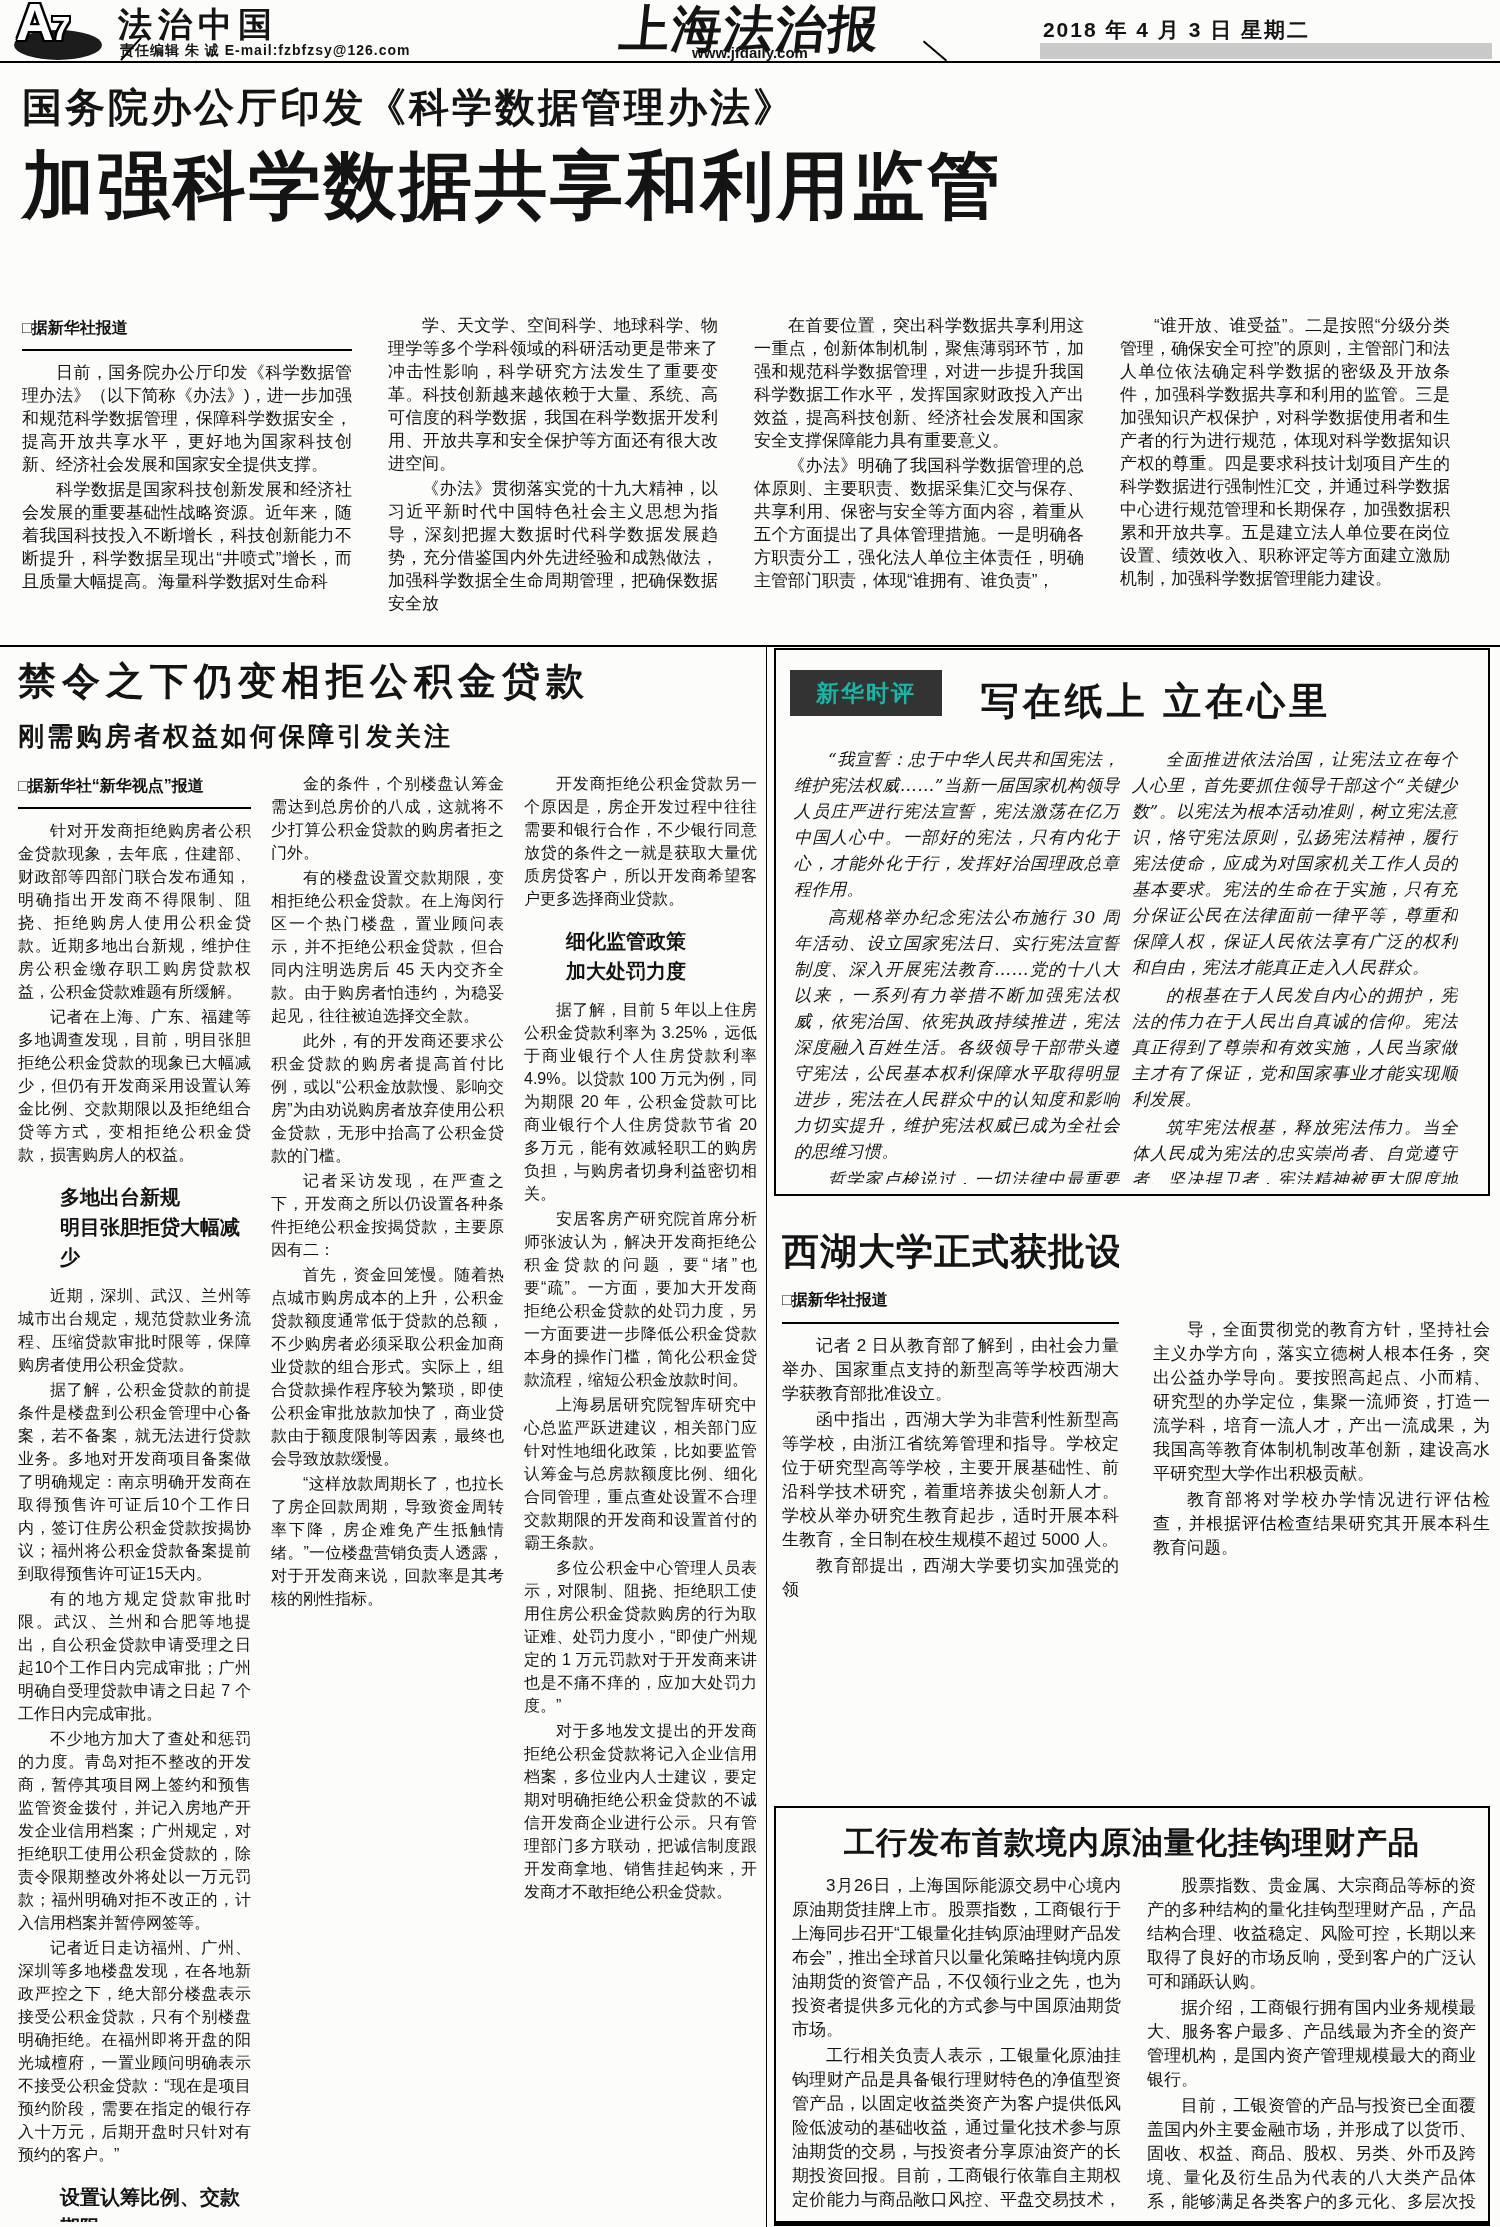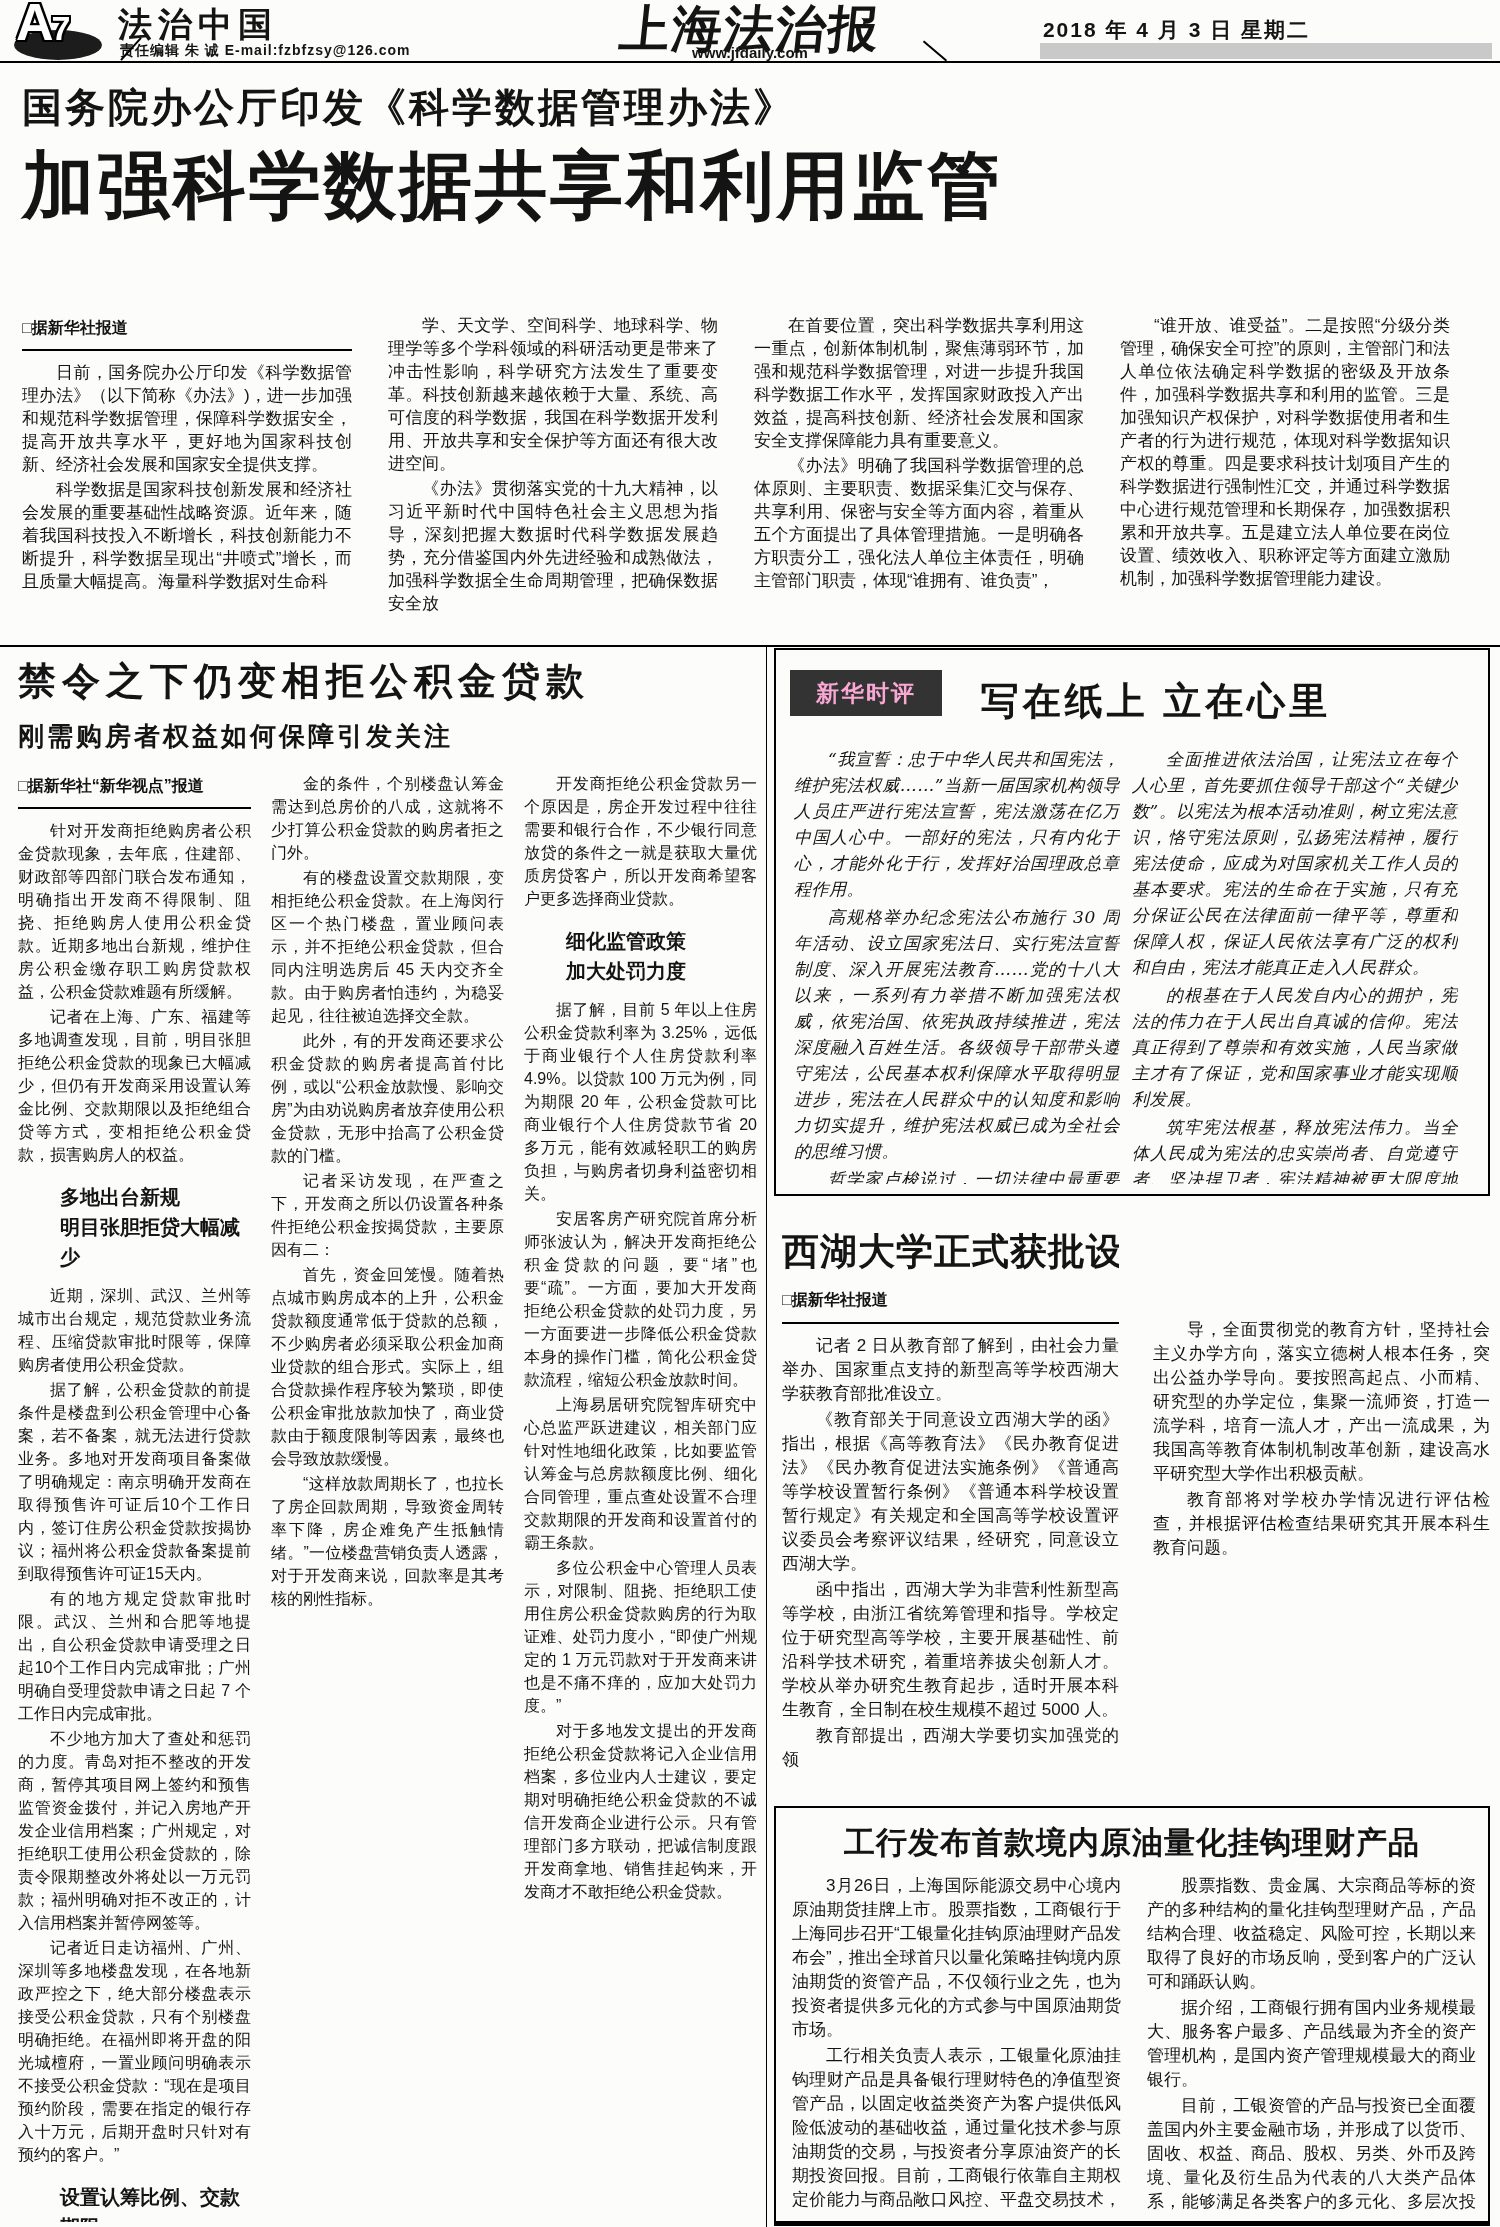--- a/index.html
+++ b/index.html
@@ -40,21 +40,21 @@
   .h-divider{position:absolute;left:0;top:645px;width:1500px;height:2px;background:#000;}
   .v-divider{position:absolute;left:766px;top:647px;width:1px;height:1580px;background:#000;}
   
   .loan{position:absolute;left:18px;top:654px;width:740px;height:1568px;overflow:hidden;}
   .loan .headline{font-size:38px;font-weight:900;letter-spacing:6px;margin:2px 0 12px 0;white-space:nowrap;}
   .loan .subhead{font-size:26px;font-weight:700;letter-spacing:3px;margin:0 0 18px 0;}
   .loan-cols{gap:20px;height:1432px;}
   .loan-cols .col{width:233px;font-size:16px;line-height:23px;}
   
   .commentary{position:absolute;left:774px;top:648px;width:716px;height:548px;border:2px solid #000;box-sizing:border-box;}
-  .commentary .cbadge{position:absolute;left:14px;top:20px;width:152px;height:46px;background:#333;color:#f9a8d4;
+  .commentary .cbadge{position:absolute;left:14px;top:20px;width:152px;height:46px;background:#333;color:#14b8a6;
      font-size:23px;font-weight:bold;text-align:center;line-height:46px;letter-spacing:2px;}
   .commentary .ctitle{position:absolute;left:170px;top:26px;width:420px;text-align:center;
      font-size:38px;font-weight:900;letter-spacing:4px;}
   .comm-cols{position:absolute;left:18px;top:96px;width:680px;height:438px;gap:12px;overflow:hidden;}
   .comm-cols .col{width:326px;font-size:17px;line-height:26px;font-family:"DejaVu Serif",serif;font-style:italic;}
   .comm-cols .para{letter-spacing:.5px;}
   
   .westlake{position:absolute;left:782px;top:1214px;width:710px;height:586px;overflow:hidden;}
   .west-cols{gap:34px;}
   .west-cols .col{width:337px;font-size:17px;line-height:24px;}
@@ -165,21 +165,20 @@
         </div>
       </div>
   </div>
 
   <div class="westlake">
     <div class="cols west-cols">
         <div class="col">
           <h2 class="west-hl">西湖大学正式获批设立</h2>
           <div class="byline">□据新华社报道</div>
           <p class="para">记者 2 日从教育部了解到，由社会力量举办、国家重点支持的新型高等学校西湖大学获教育部批准设立。</p>
-          <p class="para">《教育部关于同意设立西湖大学的函》指出，根据《高等教育法》《民办教育促进法》《民办教育促进法实施条例》《普通高等学校设置暂行条例》《普通本科学校设置暂行规定》有关规定和全国高等学校设置评议委员会考察评议结果，经研究，同意设立西湖大学。</p>
           <p class="para">函中指出，西湖大学为非营利性新型高等学校，由浙江省统筹管理和指导。学校定位于研究型高等学校，主要开展基础性、前沿科学技术研究，着重培养拔尖创新人才。学校从举办研究生教育起步，适时开展本科生教育，全日制在校生规模不超过 5000 人。</p>
           <p class="para">教育部提出，西湖大学要切实加强党的领</p>
         </div>
         <div class="col">
           <p class="para">导，全面贯彻党的教育方针，坚持社会主义办学方向，落实立德树人根本任务，突出公益办学导向。要按照高起点、小而精、研究型的办学定位，集聚一流师资，打造一流学科，培育一流人才，产出一流成果，为我国高等教育体制机制改革创新，建设高水平研究型大学作出积极贡献。</p>
           <p class="para">教育部将对学校办学情况进行评估检查，并根据评估检查结果研究其开展本科生教育问题。</p>
         </div>
       </div>
   </div>
 

